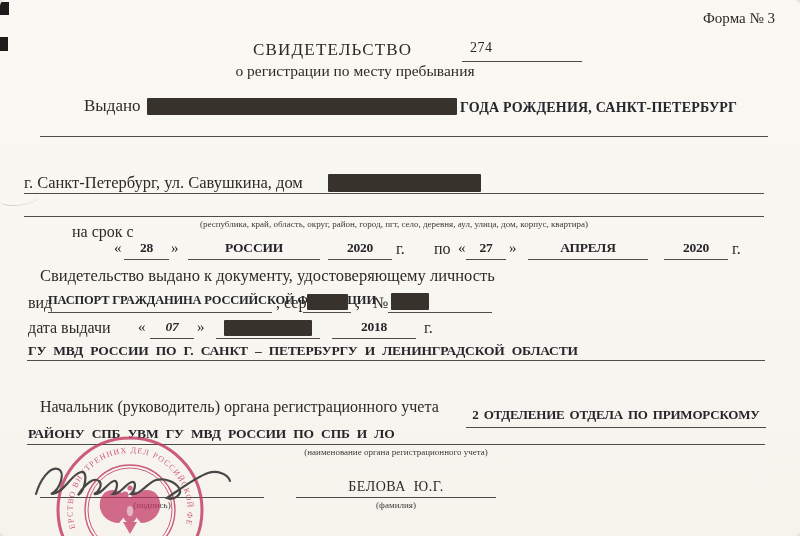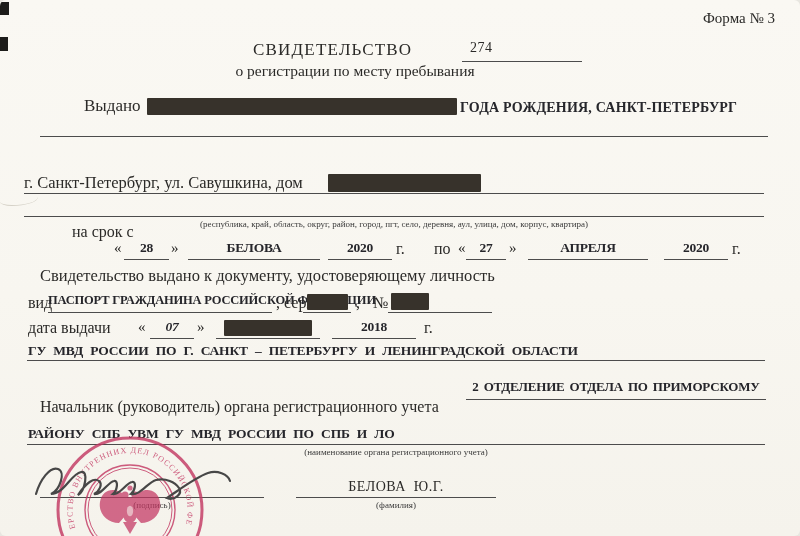--- a/index.html
+++ b/index.html
@@ -60,21 +60,21 @@
   <div class="abs body-text" style="top:173px;left:24px;font-family:Liberation Serif, serif;">г. Санкт-Петербург, ул. Савушкина, дом</div>
   <div class="redaction" style="top:174px;left:328px;width:153px;height:18px;"></div>
   <div class="rule" style="top:193px;left:24px;width:740px;"></div>
   <div class="rule" style="top:216px;left:24px;width:740px;"></div>
   <div class="abs caption" style="top:219px;left:24px;width:740px;">(республика, край, область, округ, район, город, пгт, село, деревня, аул, улица, дом, корпус, квартира)</div>
 
   <div class="abs small-label" style="top:223px;left:40px;margin-left:32px;">на срок с</div>
   <div class="abs quote" style="top:240px;left:114px;">«</div>
   <div class="blank val" style="top:240px;left:124px;width:45px;height:19px;">28</div>
   <div class="abs quote" style="top:240px;left:171px;">»</div>
-  <div class="blank val" style="top:240px;left:188px;width:132px;height:19px;">БЕЛОВА</div>
+  <div class="blank val" style="top:240px;left:188px;width:132px;height:19px;">РОССИИ</div>
   <div class="blank val" style="top:240px;left:328px;width:64px;height:19px;">2020</div>
   <div class="abs small-label" style="top:240px;left:396px;">г.</div>
   <div class="abs small-label" style="top:240px;left:434px;">по</div>
   <div class="abs quote" style="top:240px;left:458px;">«</div>
   <div class="blank val" style="top:240px;left:466px;width:40px;height:19px;">27</div>
   <div class="abs quote" style="top:240px;left:509px;">»</div>
   <div class="blank val" style="top:240px;left:528px;width:120px;height:19px;">АПРЕЛЯ</div>
   <div class="blank val" style="top:240px;left:664px;width:64px;height:19px;">2020</div>
   <div class="abs small-label" style="top:240px;left:732px;">г.</div>
 
@@ -99,21 +99,21 @@
   <div class="blank" style="top:319px;left:216px;width:104px;height:19px;">
     <div class="redaction" style="top:1px;left:8px;width:88px;height:16px;"></div>
   </div>
   <div class="blank val" style="top:319px;left:332px;width:84px;height:19px;">2018</div>
   <div class="abs small-label" style="top:319px;left:424px;">г.</div>
 
   <div class="abs val spaced" style="top:343px;left:28px;">ГУ МВД РОССИИ ПО Г. САНКТ – ПЕТЕРБУРГУ И ЛЕНИНГРАДСКОЙ ОБЛАСТИ</div>
   <div class="rule" style="top:360px;left:27px;width:738px;"></div>
 
   <div class="abs body-text" style="top:398px;left:40px;font-size:16px;">Начальник (руководитель) органа регистрационного учета</div>
-  <div class="blank val spaced-sm" style="top:379px;left:466px;width:300px;height:20px;font-size:13px;text-align:center;">2 ОТДЕЛЕНИЕ ОТДЕЛА ПО ПРИМОРСКОМУ</div>
+  <div class="blank val spaced-sm" style="top:407px;left:466px;width:300px;height:20px;font-size:13px;text-align:center;">2 ОТДЕЛЕНИЕ ОТДЕЛА ПО ПРИМОРСКОМУ</div>
   <div class="abs val spaced" style="top:426px;left:28px;">РАЙОНУ СПБ УВМ ГУ МВД РОССИИ ПО СПБ И ЛО</div>
   <div class="rule" style="top:444px;left:27px;width:738px;"></div>
   <div class="abs caption" style="top:447px;left:27px;width:738px;">(наименование органа регистрационного учета)</div>
 
   <div class="rule" style="top:497px;left:40px;width:224px;"></div>
   <div class="abs caption" style="top:500px;left:40px;width:224px;">(подпись)</div>
   <div class="abs" style="top:479px;left:296px;width:200px;text-align:center;font-size:14px;word-spacing:4px;letter-spacing:0.5px;">БЕЛОВА Ю.Г.</div>
   <div class="rule" style="top:497px;left:296px;width:200px;"></div>
   <div class="abs caption" style="top:500px;left:296px;width:200px;">(фамилия)</div>
 

